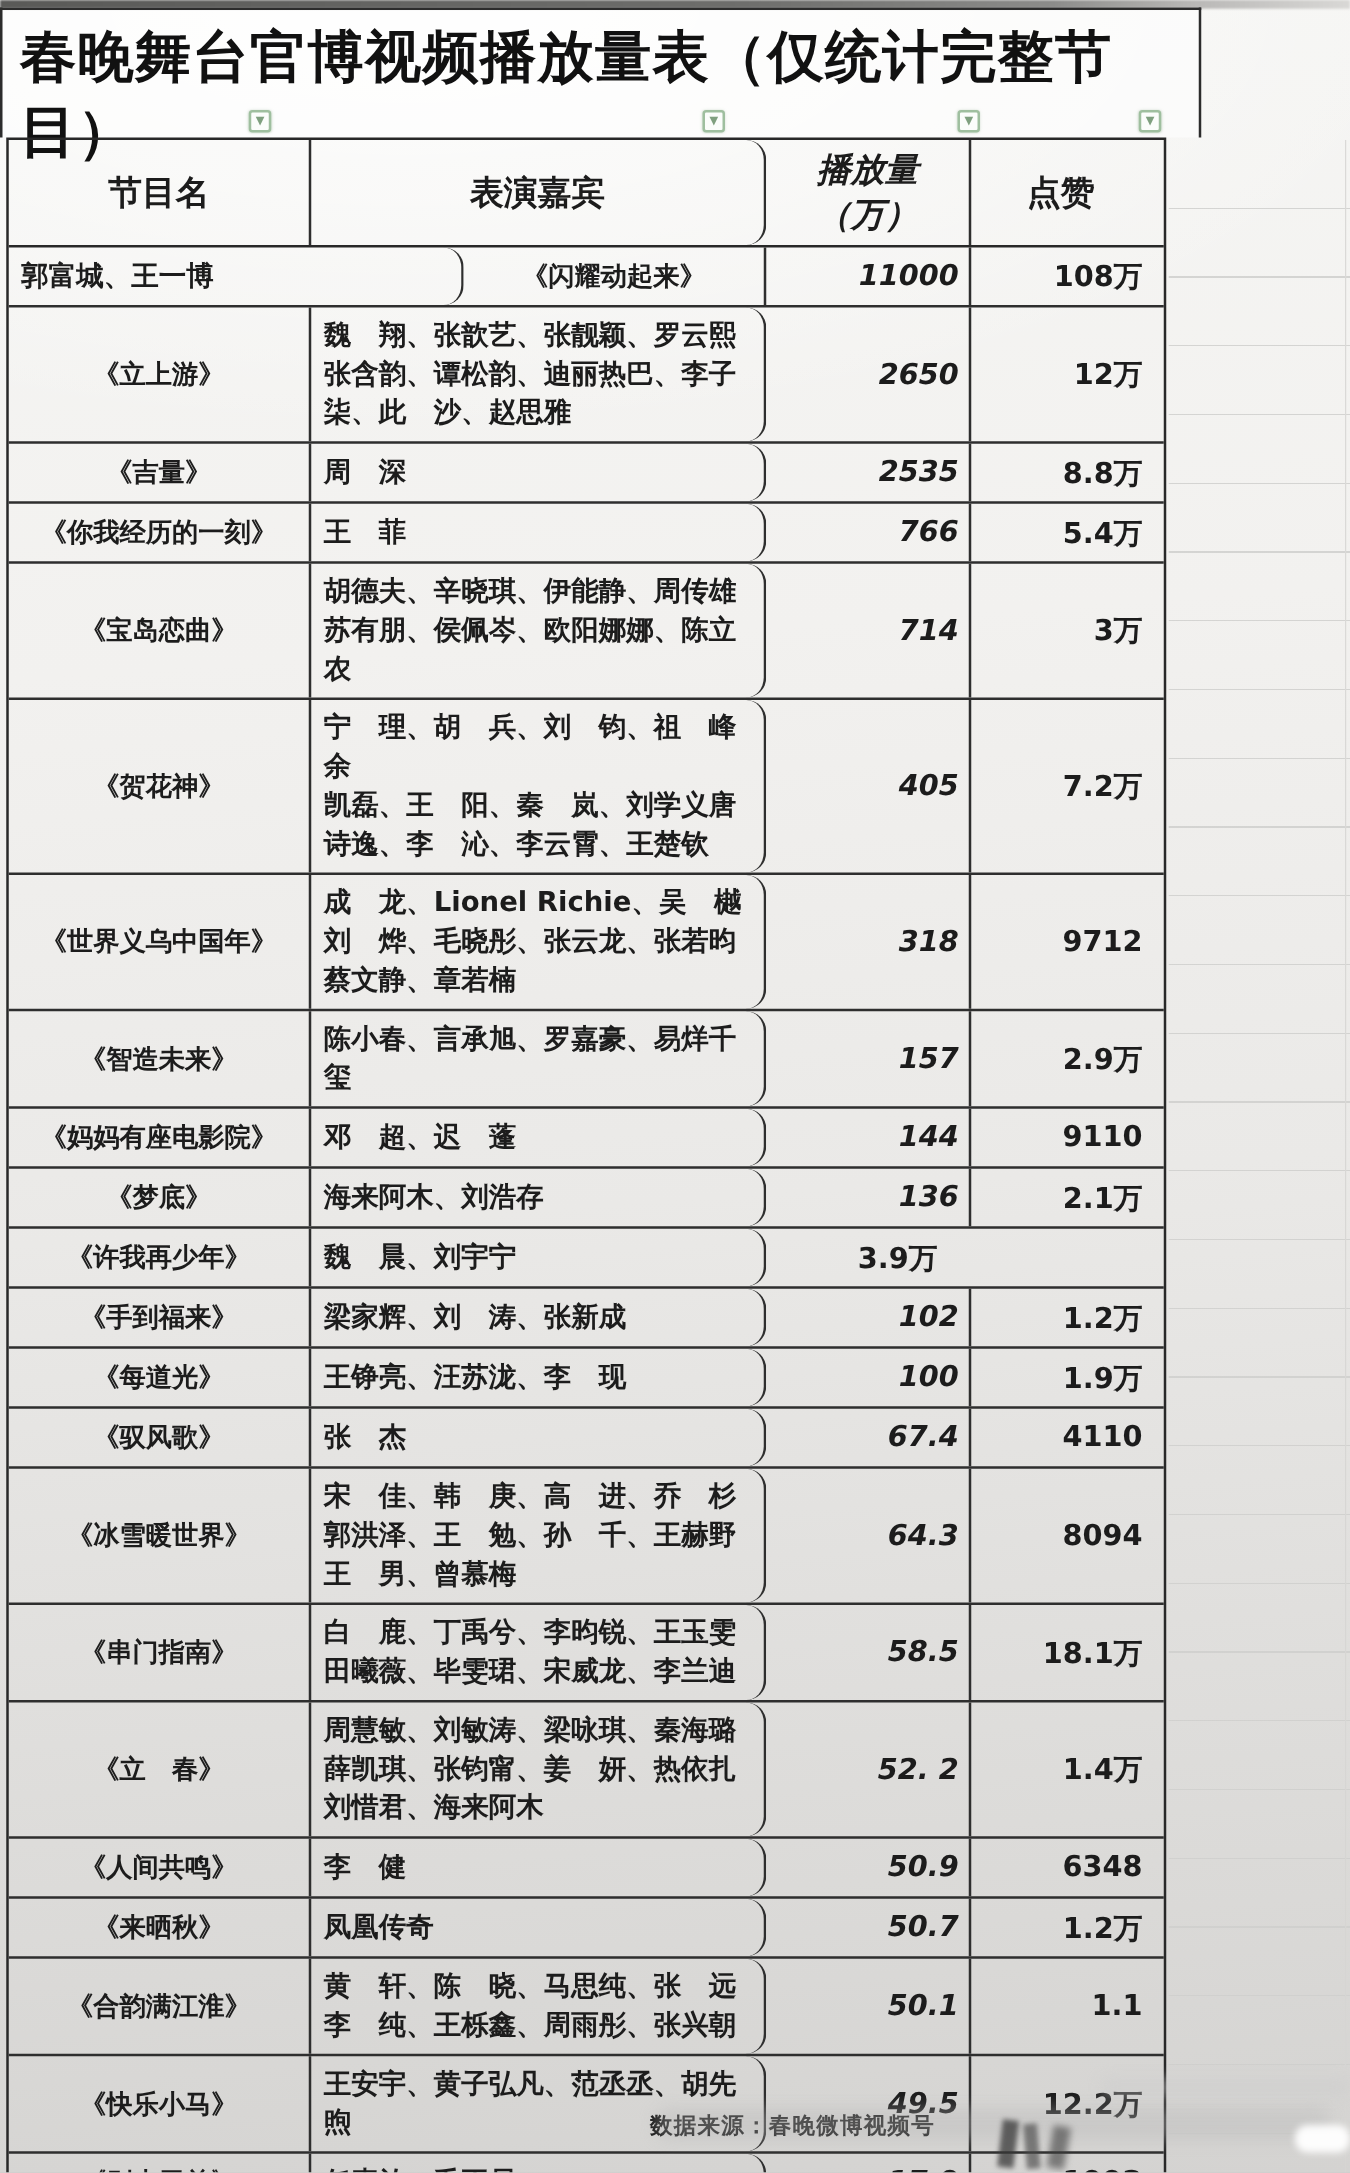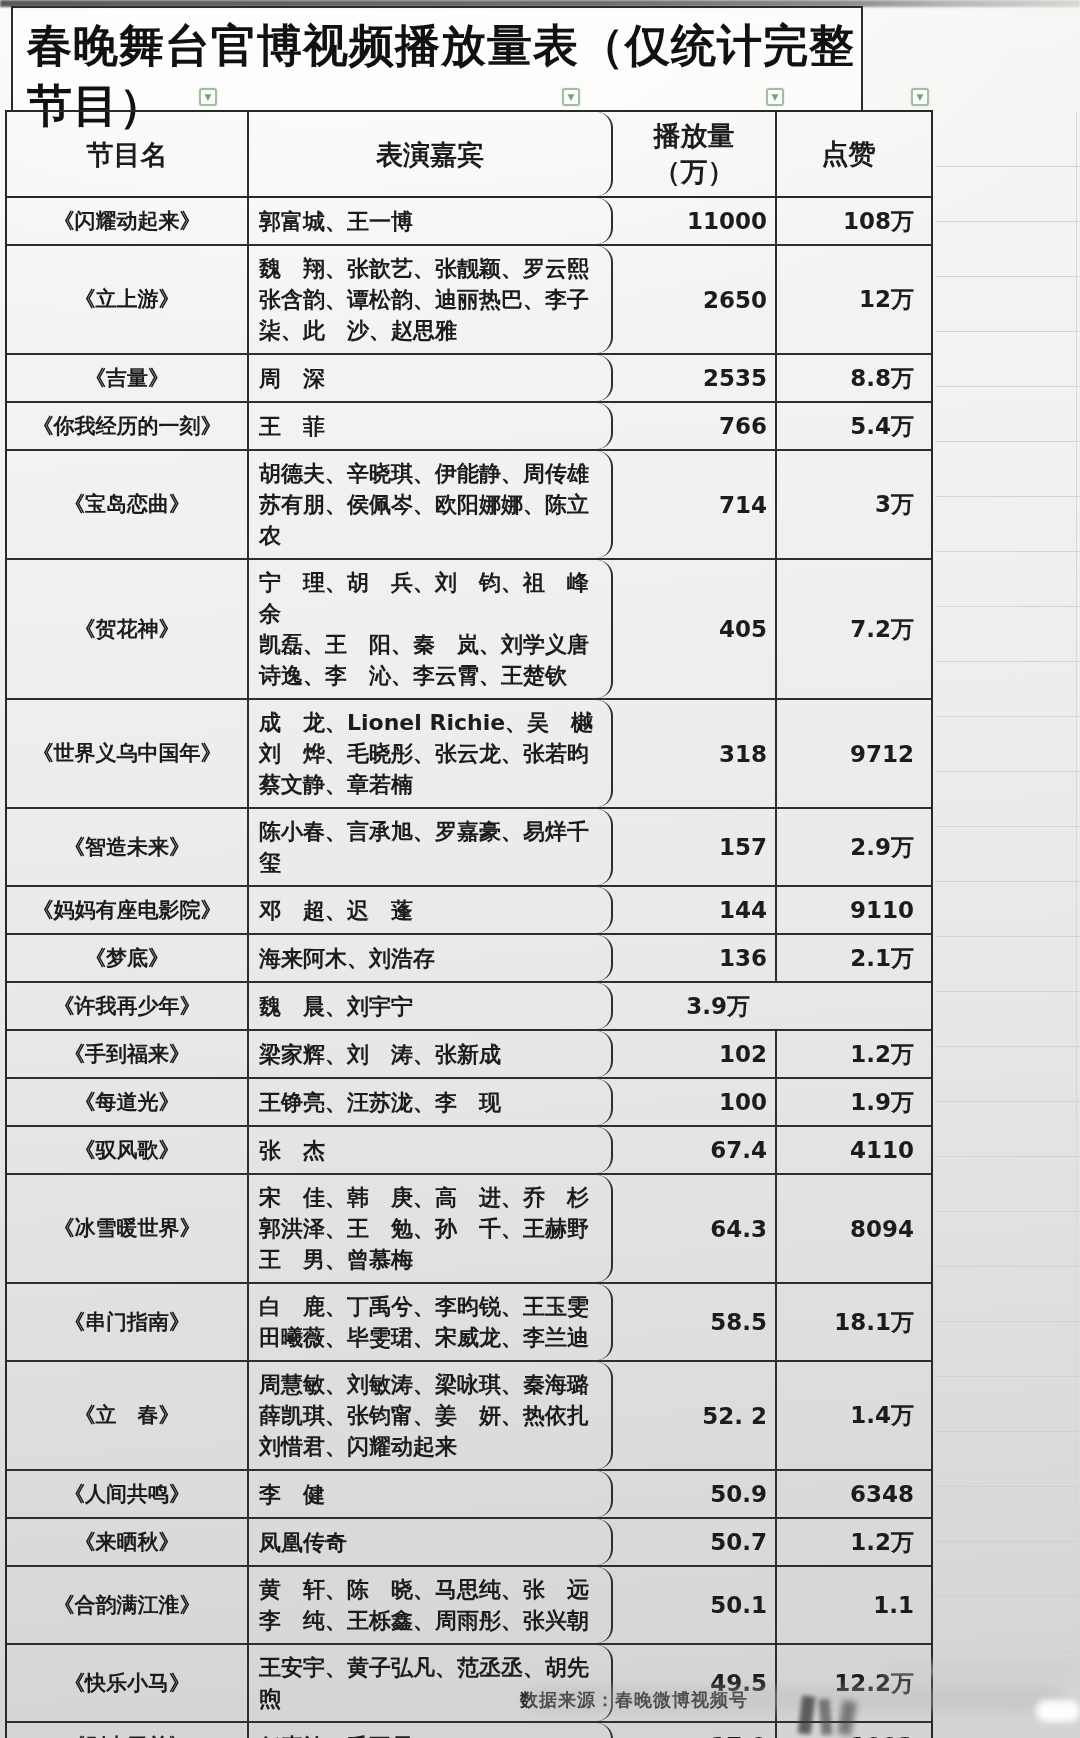--- a/index.html
+++ b/index.html
@@ -9,21 +9,21 @@
       radial-gradient(1200px 500px at 30% 0%, rgba(255,255,255,.85), rgba(255,255,255,0) 70%),
       linear-gradient(176deg,#f6f6f4 0%,#f2f1ef 30%,#eae9e7 55%,#e0dfdd 75%,#d8d7d5 92%,#d4d3d1 100%);
     font-family:"DejaVu Sans","Liberation Sans",sans-serif;
     color:#1c1c1c;
   }
   
   .top-strip{position:absolute;left:0;top:0;width:100%;height:7px;
     background:linear-gradient(90deg,#5a5a58 0%,#6e6e6c 55%,#8c8c8a 78%,#b8b7b5 88%,#d9d8d6 100%);
     filter:blur(1px);}
   
-  .titlebox{position:absolute;left:11px;top:6px;width:852px;height:104px;
+  .titlebox{position:absolute;left:0;top:6px;width:961px;height:104px;
     border-left:2px solid #2c2c2c;border-right:2px solid #2c2c2c;border-top:2px solid #2c2c2c;
     box-sizing:border-box;background:rgba(255,255,255,.55);}
   .title-text{position:absolute;left:0;top:8px;width:100%;text-align:left;padding-left:14px;box-sizing:border-box;
     font-size:45px;font-weight:900;letter-spacing:1px;line-height:60px;
     font-family:"DejaVu Serif","Liberation Serif",serif;color:#111;}
   
   .filter-btn{position:absolute;top:88px;width:18px;height:18px;box-sizing:border-box;
     border:2px solid #9fbf9f;border-radius:3px;background:#fbfdfb;
     display:flex;align-items:center;justify-content:center;
     font-size:9px;color:#7fa07f;line-height:1;box-shadow:0 0 2px rgba(120,160,120,.35);}
@@ -32,21 +32,21 @@
   .table{position:absolute;left:5px;top:110px;width:928px;box-sizing:border-box;
     border:2px solid #282828;background:transparent;}
   .row{display:flex;align-items:stretch;min-height:46px;border-bottom:2px solid #2e2e2e;}
   .row:last-child{border-bottom:2px solid #282828;}
   .cell{box-sizing:border-box;border-right:2px solid #2e2e2e;display:flex;align-items:center;}
   .c-name {width:242px;justify-content:center;text-align:center;
     font-weight:700;font-size:21px;line-height:27px;padding:6px 2px;}
   .c-guests{width:364px;justify-content:flex-start;text-align:left;
     font-weight:700;font-size:22px;line-height:31px;padding:7px 4px 7px 10px;white-space:pre-line;border-radius:16px;}
   .c-plays{width:164px;justify-content:flex-end;text-align:right;
-    font-weight:600;font-size:23px;padding:6px 8px 6px 2px;}
+    font-weight:600;font-size:23px;padding:6px 8px 6px 2px;font-style:italic;}
   .c-likes{width:143px;justify-content:flex-end;text-align:left;
     font-weight:700;font-size:23px;padding:6px 6px 6px 2px;border-right:none;}
   .hrow{min-height:62px;border-bottom:2px solid #282828;}
   .hrow .cell{font-weight:900;font-size:27px;justify-content:center;text-align:center;padding:6px 2px;}
   
   .right-grid{position:absolute;left:935px;top:112px;width:145px;height:1626px;
     background:repeating-linear-gradient(180deg,rgba(0,0,0,0) 0px,rgba(0,0,0,0) 54px,#cfcfcd 54px,#cfcfcd 55px);
     opacity:.85;}
   .right-grid:after{content:"";position:absolute;right:3px;top:0;width:1px;height:100%;background:#d6d5d3;}
   
@@ -88,22 +88,22 @@
 
   <div class="table">
     <div class="row hrow">
       <div class="cell c-name">节目名</div>
       <div class="cell c-guests" style="justify-content:center;text-align:center;white-space:normal;">表演嘉宾</div>
       <div class="cell c-plays" style="justify-content:center;text-align:center;">播放量（万）</div>
       <div class="cell c-likes" style="justify-content:center;text-align:center;border-radius:28px;">点赞</div>
     </div>
     <div id="rows">
   <div class="row">
+    <div class="cell c-guests">郭富城、王一博</div>
     <div class="cell c-name">《闪耀动起来》</div>
-    <div class="cell c-guests">郭富城、王一博</div>
     <div class="cell c-plays">11000</div>
     <div class="cell c-likes">108万</div>
   </div>
 
   <div class="row">
     <div class="cell c-name">《立上游》</div>
     <div class="cell c-guests">魏　翔、张歆艺、张靓颖、罗云熙
 张含韵、谭松韵、迪丽热巴、李子
 柒、此　沙、赵思雅</div>
     <div class="cell c-plays">2650</div>
@@ -214,21 +214,21 @@
     <div class="cell c-guests">白　鹿、丁禹兮、李昀锐、王玉雯
 田曦薇、毕雯珺、宋威龙、李兰迪</div>
     <div class="cell c-plays">58.5</div>
     <div class="cell c-likes">18.1万</div>
   </div>
 
   <div class="row">
     <div class="cell c-name">《立　春》</div>
     <div class="cell c-guests">周慧敏、刘敏涛、梁咏琪、秦海璐
 薛凯琪、张钧甯、姜　妍、热依扎
-刘惜君、闪耀动起来</div>
+刘惜君、海来阿木</div>
     <div class="cell c-plays">52. 2</div>
     <div class="cell c-likes">1.4万</div>
   </div>
 
   <div class="row">
     <div class="cell c-name">《人间共鸣》</div>
     <div class="cell c-guests">李　健</div>
     <div class="cell c-plays">50.9</div>
     <div class="cell c-likes">6348</div>
   </div>

